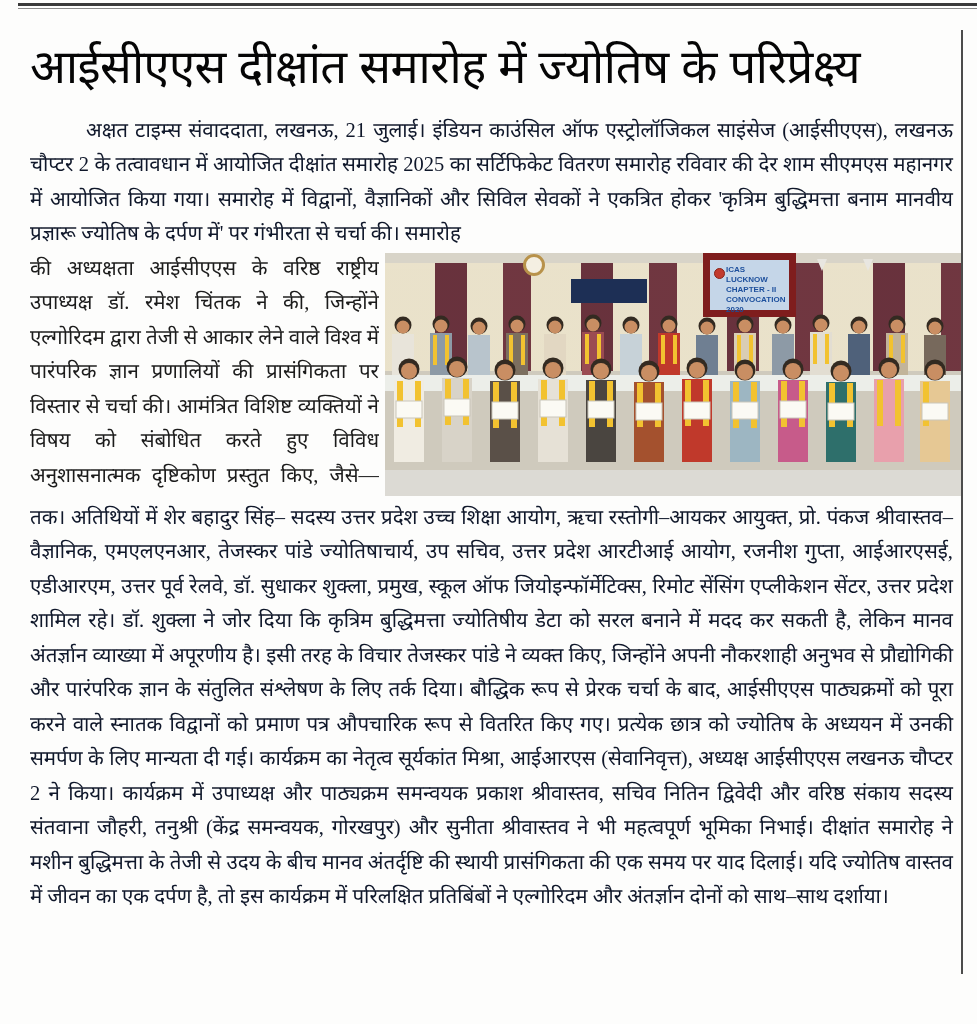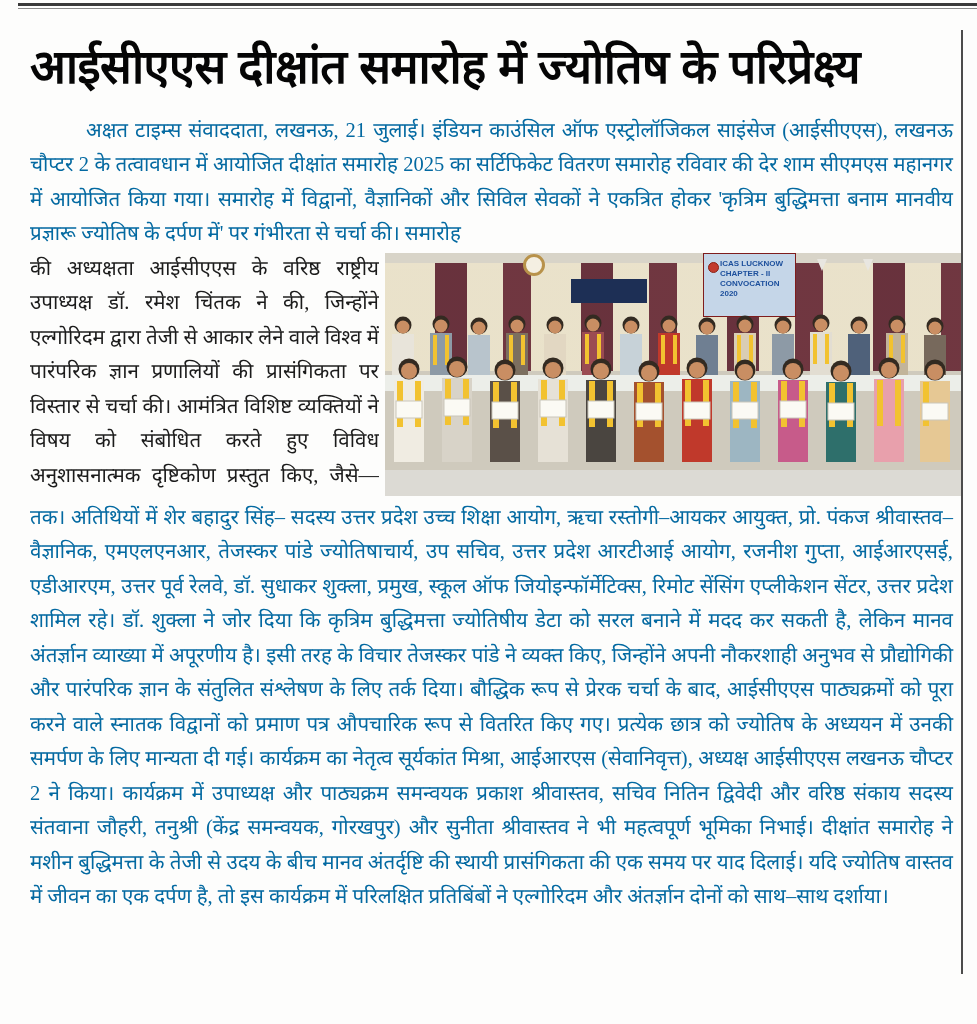--- a/index.html
+++ b/index.html
@@ -11,48 +11,48 @@
   .top-rule{
     position:absolute;top:3px;left:18px;right:0;height:2px;
     border-top:3px solid #3a3a3a;border-bottom:1px solid #8a8a8a;
   }
   .right-rule{
     position:absolute;top:30px;bottom:50px;left:961px;width:2px;background:#4c4c4c;
   }
   .headline{
     margin:36px 30px 14px 30px;width:925px;
     font-family:"Liberation Sans","DejaVu Sans",sans-serif;
-    font-weight:700;font-size:47px;line-height:1.33;color:#050505;
+    font-weight:400;font-size:47px;line-height:1.33;color:#050505;
     letter-spacing:-0.5px;
   }
   .headline .hl-line{display:block;white-space:nowrap;}
   p.body-para{
     margin:0 24px 0 30px;width:923px;
-    font-size:20.5px;line-height:34.5px;text-align:justify;color:#0369a1;
+    font-size:20.5px;line-height:34.5px;text-align:justify;color:#0f172a;
   }
   p.indent{text-indent:56px;}
   .photo-row{display:flex;margin:0 0 0 30px;align-items:flex-start;}
   .photo-row .col-text{
     flex:0 0 349px;width:349px;height:243px;overflow:hidden;
     font-size:20.5px;line-height:34.6px;text-align:justify;color:#1b1b1b;
   }
   .photo{
     flex:0 0 576px;width:576px;height:243px;margin-left:6px;margin-top:2px;
     position:relative;overflow:hidden;background:#cfcabd;
   }
   .photo .wall{position:absolute;top:0;left:0;right:0;height:16px;background:#d8d4c8;}
   .photo .curtains{
     position:absolute;top:10px;left:0;right:0;height:108px;
     background:repeating-linear-gradient(90deg,#ebe3cb 0 50px,#632a36 50px 82px,#ebe3cb 82px 118px,#6b2f3a 118px 146px);
     opacity:.95;
   }
   .photo .backdrop-board{position:absolute;left:186px;top:26px;width:76px;height:24px;background:#1d2f55;}
   .photo .banner{
     position:absolute;left:318px;top:0;width:93px;height:64px;background:#c5d6e8;
-    border:1px solid #7f1d1d;box-sizing:border-box;
+    border:7px solid #7f1d1d;box-sizing:border-box;
     font-family:"Liberation Sans","DejaVu Sans",sans-serif;
     color:#1c4f9c;font-weight:700;font-size:8px;line-height:1.25;
     padding:5px 3px 0 16px;
   }
   .photo .banner .logo-dot{
     position:absolute;left:4px;top:8px;width:9px;height:9px;border-radius:50%;
     background:#c23b2e;border:1px solid #8a2317;
   }
   .photo .clock{
     position:absolute;left:138px;top:1px;width:22px;height:22px;border-radius:50%;

